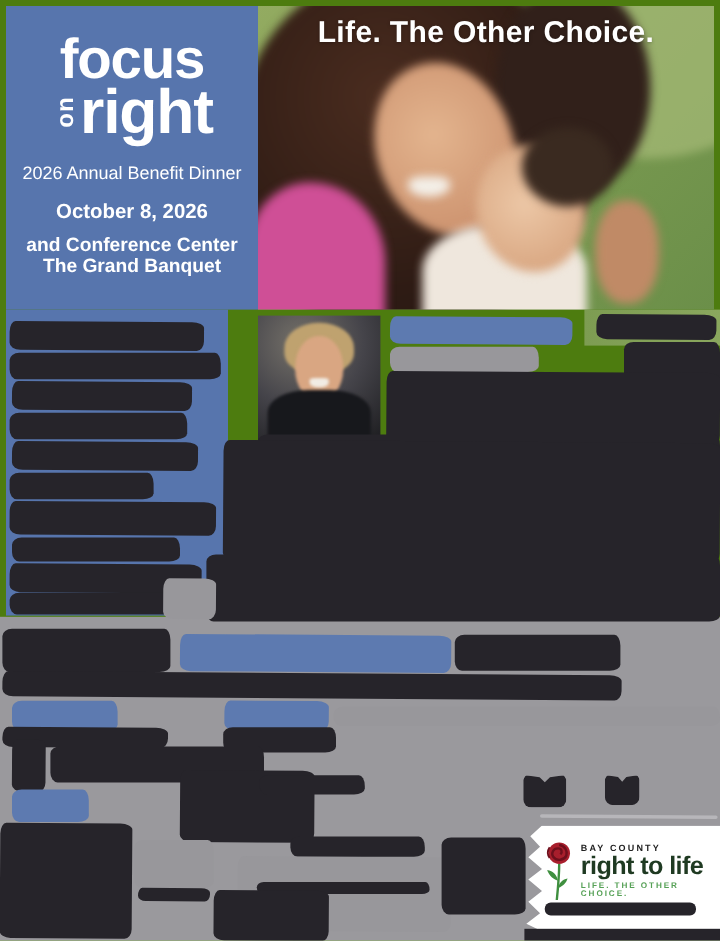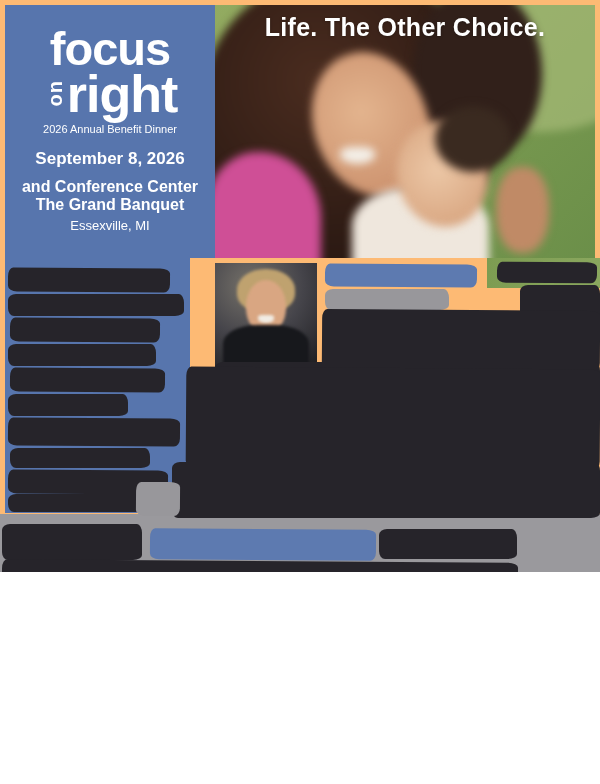--- a/index.html
+++ b/index.html
@@ -1,29 +1,29 @@
 <!DOCTYPE html>
 <html><head>
 <meta charset="utf-8">
 <style>
   html,body{margin:0;padding:0;background:#ffffff;}
   .page{
-    position:relative; width:600px; height:572px; overflow:hidden;
-    background:#fdba74; font-family:"Liberation Sans", sans-serif;
+    position:relative; width:600px; height:784px; overflow:hidden;
+    background:#4d7c0f; font-family:"Liberation Sans", sans-serif;
   }
   
   .blue-panel{
     position:absolute; left:5px; top:5px; width:210px; height:253px;
     background:#5775ad; color:#fff; text-align:center; z-index:2;
   }
   .logo-row1{font-weight:bold; font-size:47px; line-height:1; letter-spacing:-1px; margin-top:20px;}
   .logo-row2{display:flex; align-items:center; justify-content:center; margin-top:-4px;}
   .logo-on{display:inline-block; transform:rotate(-90deg); font-weight:bold; font-size:20px; letter-spacing:1px; width:24px;}
   .logo-life{font-weight:bold; font-size:52px; line-height:1; letter-spacing:-1px;}
-  .event-sub{font-size:11px; margin-top:3px;}
+  .event-sub{font-size:15px; margin-top:16px;}
   .event-date{font-size:17px; font-weight:bold; margin-top:14px;}
   .venue{font-size:16px; font-weight:bold; line-height:1.15; margin-top:9px;}
   .city{font-size:13px; margin-top:3px;}
   
   .hero{
     position:absolute; left:215px; top:5px; width:380px; height:253px; overflow:hidden;
     background:linear-gradient(135deg,#93ab61 0%,#7d9c52 45%,#6b8f49 100%); z-index:2;
   }
   .hero .ph{position:absolute; filter:blur(4px);}
   .ph-glow{left:55%;top:-10%;width:60%;height:60%;border-radius:50%;background:#a7bb78;opacity:.7;}
@@ -93,26 +93,25 @@
 
   <div class="blue-panel">
     <div class="logo">
       <div class="logo-row1">focus</div>
       <div class="logo-row2">
         <span class="logo-on">on</span>
           <span class="logo-life">right</span>
       </div>
     </div>
     <div class="event-sub">2026 Annual Benefit Dinner</div>
-    <div class="event-date">September 8, 2026</div>
+    <div class="event-date">October 8, 2026</div>
     <div class="venue">
       <div>and Conference Center</div>
       <div>The Grand Banquet</div>
     </div>
-    <div class="city">Essexville, MI</div>
   </div>
 
   <div class="hero">
     <div class="ph ph-glow"></div>
     <div class="ph ph-hair"></div>
     <div class="ph ph-hair2"></div>
     <div class="ph ph-face"></div>
     <div class="ph ph-smile"></div>
     <div class="ph ph-pink"></div>
     <div class="ph ph-baby-wrap"></div>
@@ -173,17 +172,32 @@
       <div class="sm g" style="left: 198px; top: 714px; width: 178px; height: 62px;"></div>
       <div class="sm d" style="left: 214px; top: 735px; width: 144px; height: 10px;"></div>
       <div class="sm d" style="left: 178px; top: 742px; width: 96px; height: 42px;"></div>
       <div class="sm d" style="left: 368px; top: 698px; width: 70px; height: 64px;"></div>
     </div>
 
   <div class="mark" style="left:436px;top:646px;width:36px;height:27px;"></div>
   <div class="mark" style="left:504px;top:646px;width:29px;height:25px;"></div>
 
   <div class="badge">
+    <div class="badge-inner">
+      <svg class="rose" viewBox="0 0 26 52">
+        <path d="M13 20 C 13 30 12 40 11 50" stroke="#3f8f3f" stroke-width="2" fill="none"></path>
+        <path d="M12 34 C 6 32 4 28 3 25 C 8 26 11 29 12 34 Z" fill="#3f8f3f"></path>
+        <path d="M12 40 C 17 38 19 35 20 32 C 15 33 13 36 12 40 Z" fill="#3f8f3f"></path>
+        <circle cx="13" cy="11" r="9" fill="#a81e2c"></circle>
+        <path d="M13 4 C 18 5 20 9 19 13 C 17 17 11 18 8 14 C 6 11 8 7 12 7 C 15 7 16 10 14 12" stroke="#6e0f1c" stroke-width="2" fill="none"></path>
+        <path d="M5 15 C 3 12 3 9 5 6" stroke="#6e0f1c" stroke-width="1.5" fill="none"></path>
+      </svg>
+      <div class="badge-text">
+        <div class="badge-county">BAY COUNTY</div>
+        <div class="badge-org">right to life</div>
+        <div class="badge-tagline">LIFE. THE OTHER CHOICE.</div>
+      </div>
+    </div>
     <div class="site-smudge"></div>
   </div>
   <div class="badge-band"></div>
 
 </div>
 
 </body></html>

